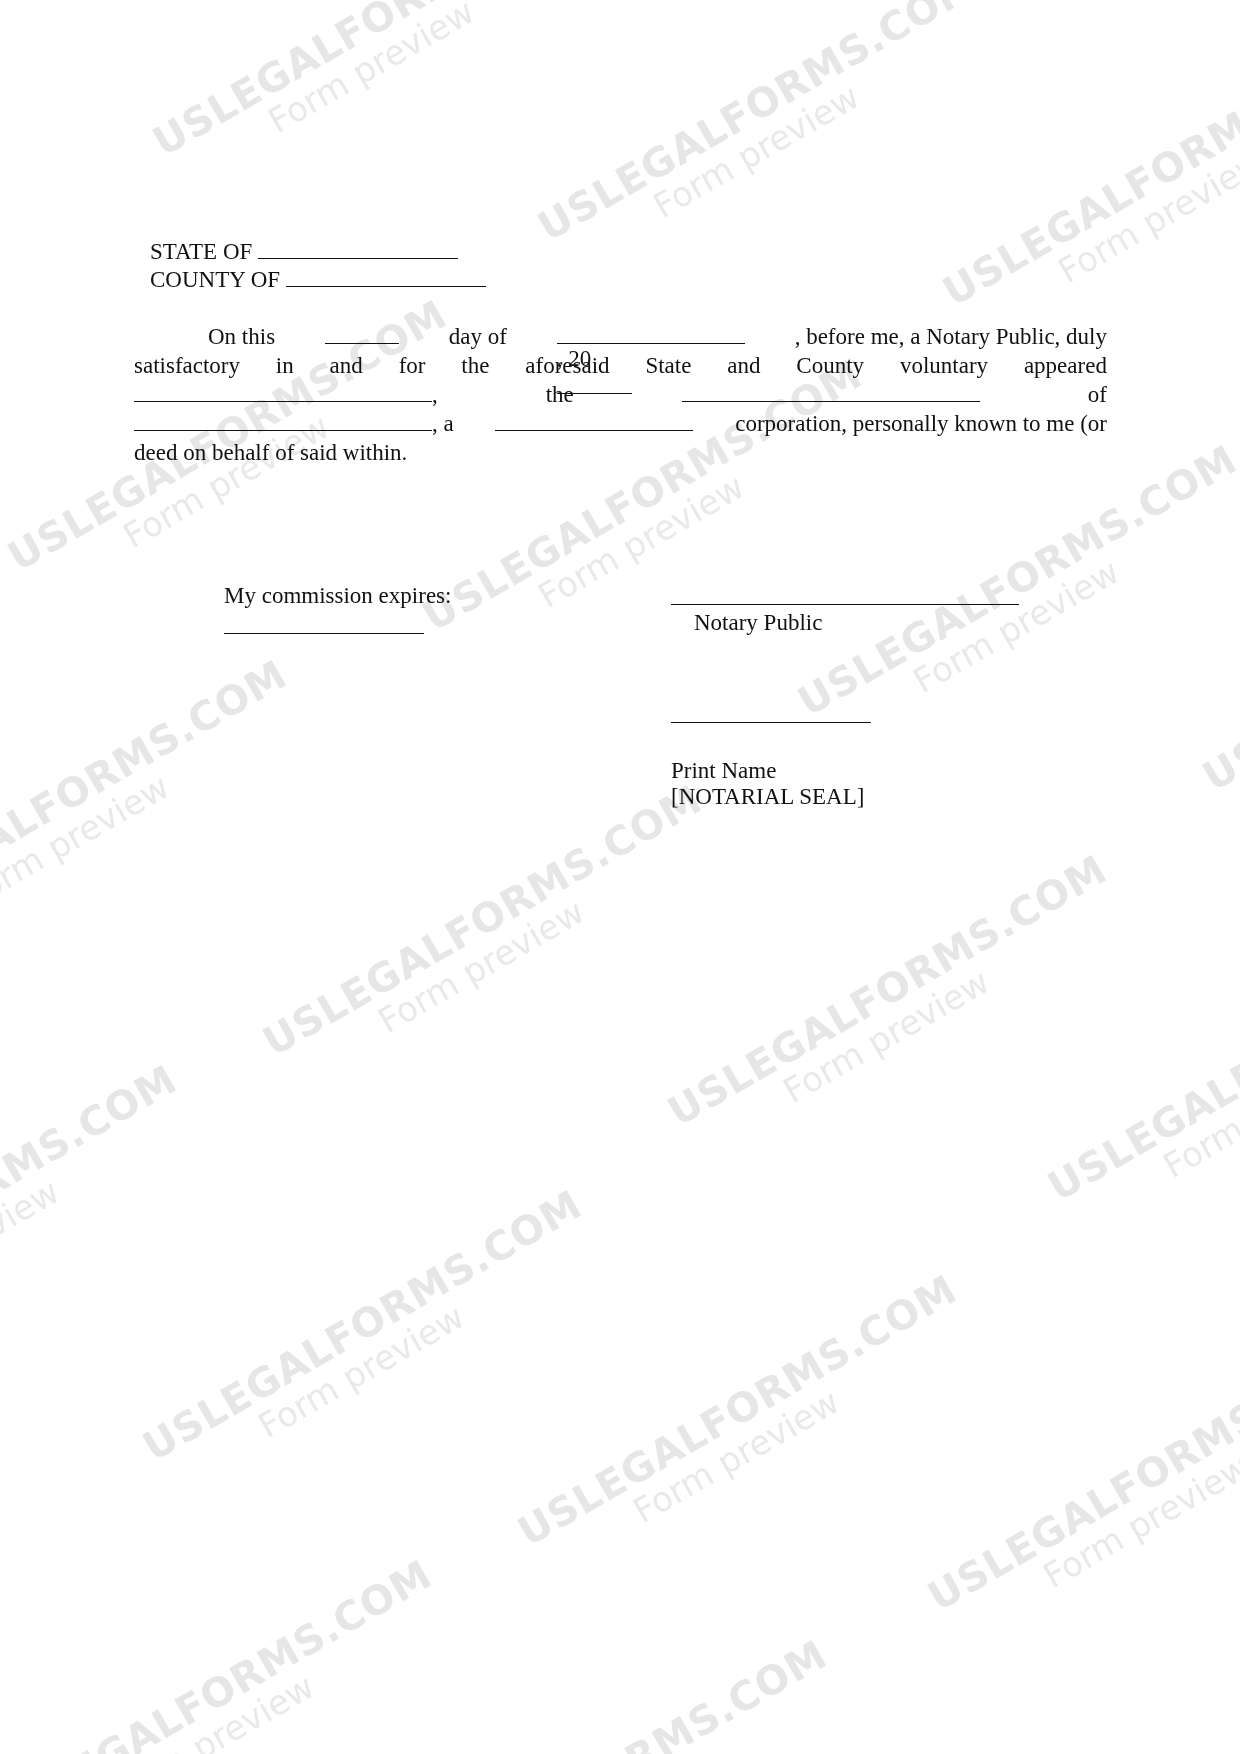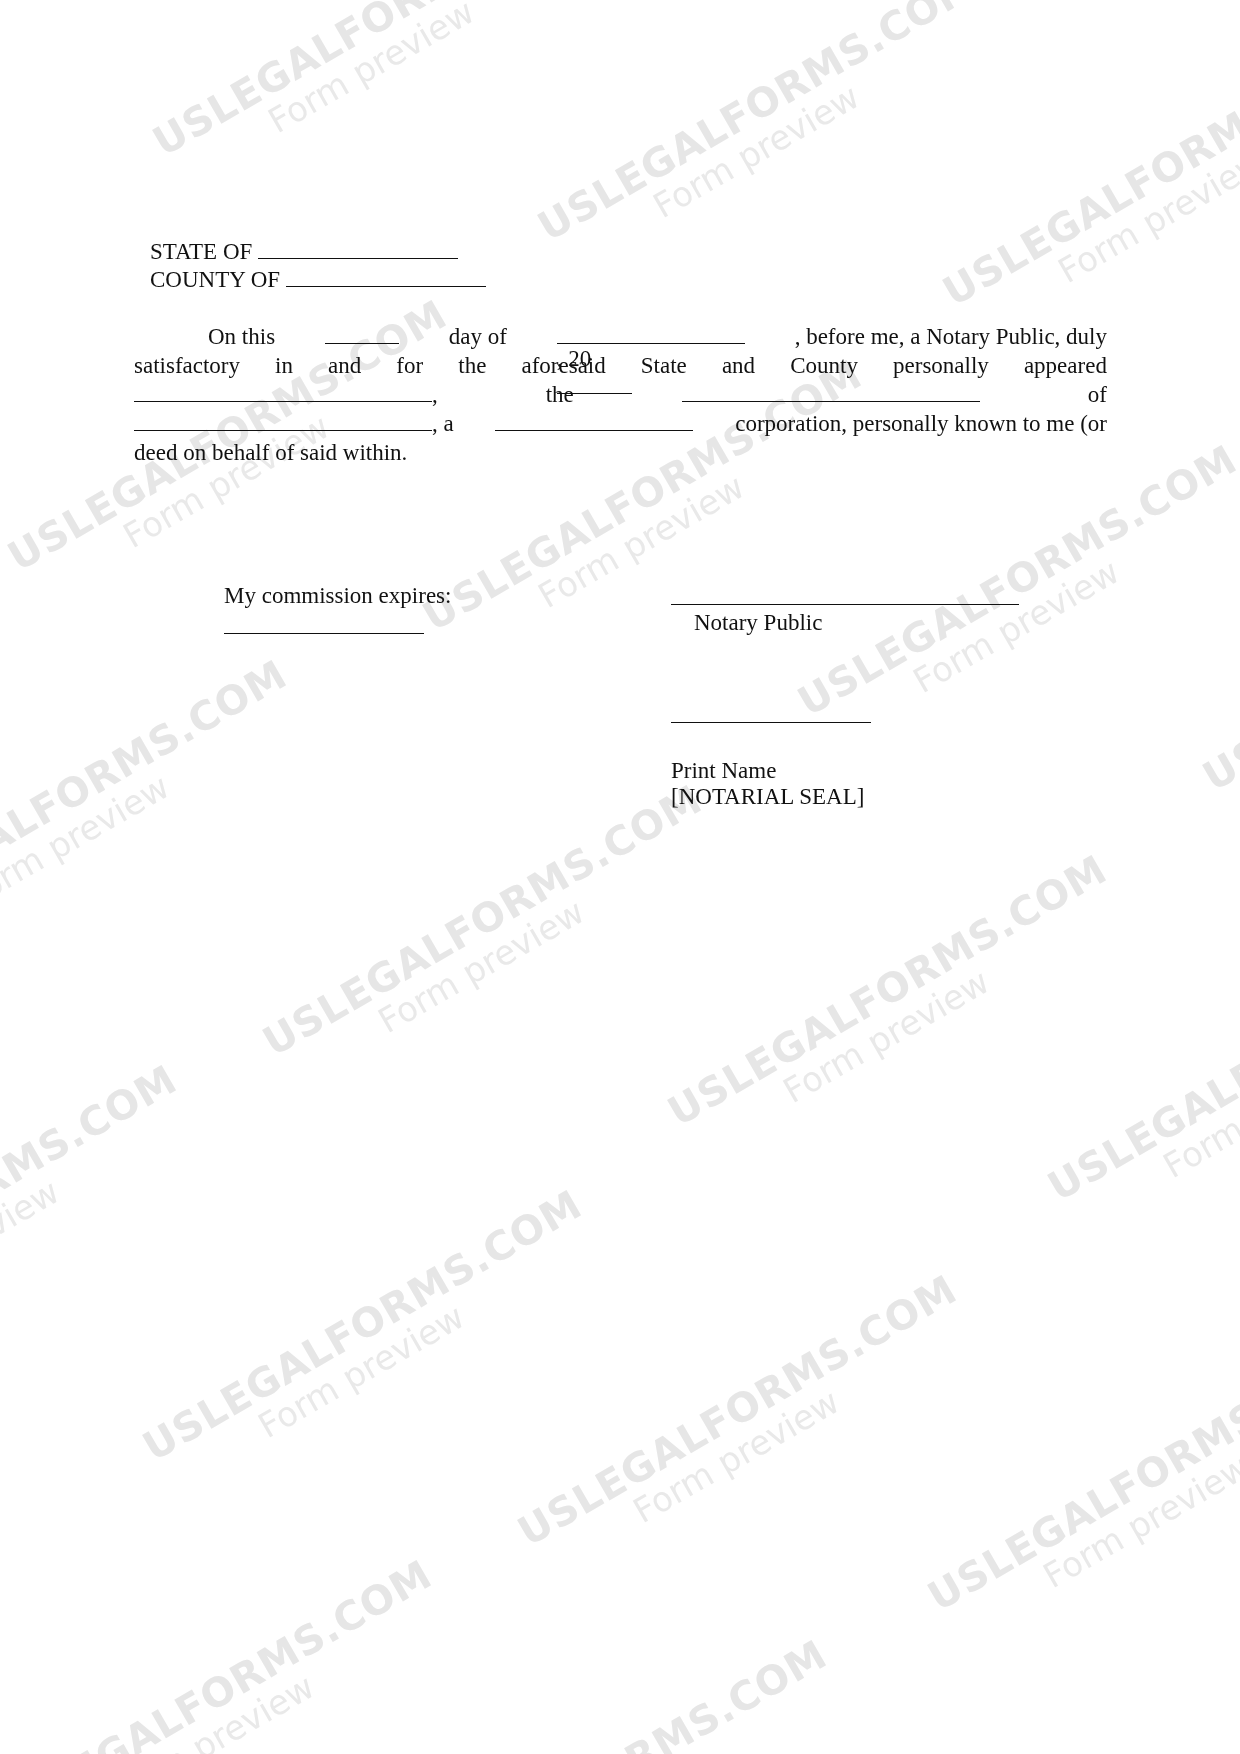--- a/index.html
+++ b/index.html
@@ -190,21 +190,21 @@
       <div class="line">
         <span>satisfactory</span>
         <span>in</span>
         <span>and</span>
         <span>for</span>
         <span>the</span>
         <span>aforesaid</span>
         <span>State</span>
         <span>and</span>
         <span>County</span>
-        <span>personally</span>
+        <span>voluntary</span>
         <span>appeared</span>
       </div>
 
       <div class="line">
         <span style="display:inline-flex; align-items:baseline;">
           <span class="blank" style="width:298px;"></span>
             <span>,</span>
         </span>
         <span>the</span>
         <span class="blank" style="width:298px;"></span>

